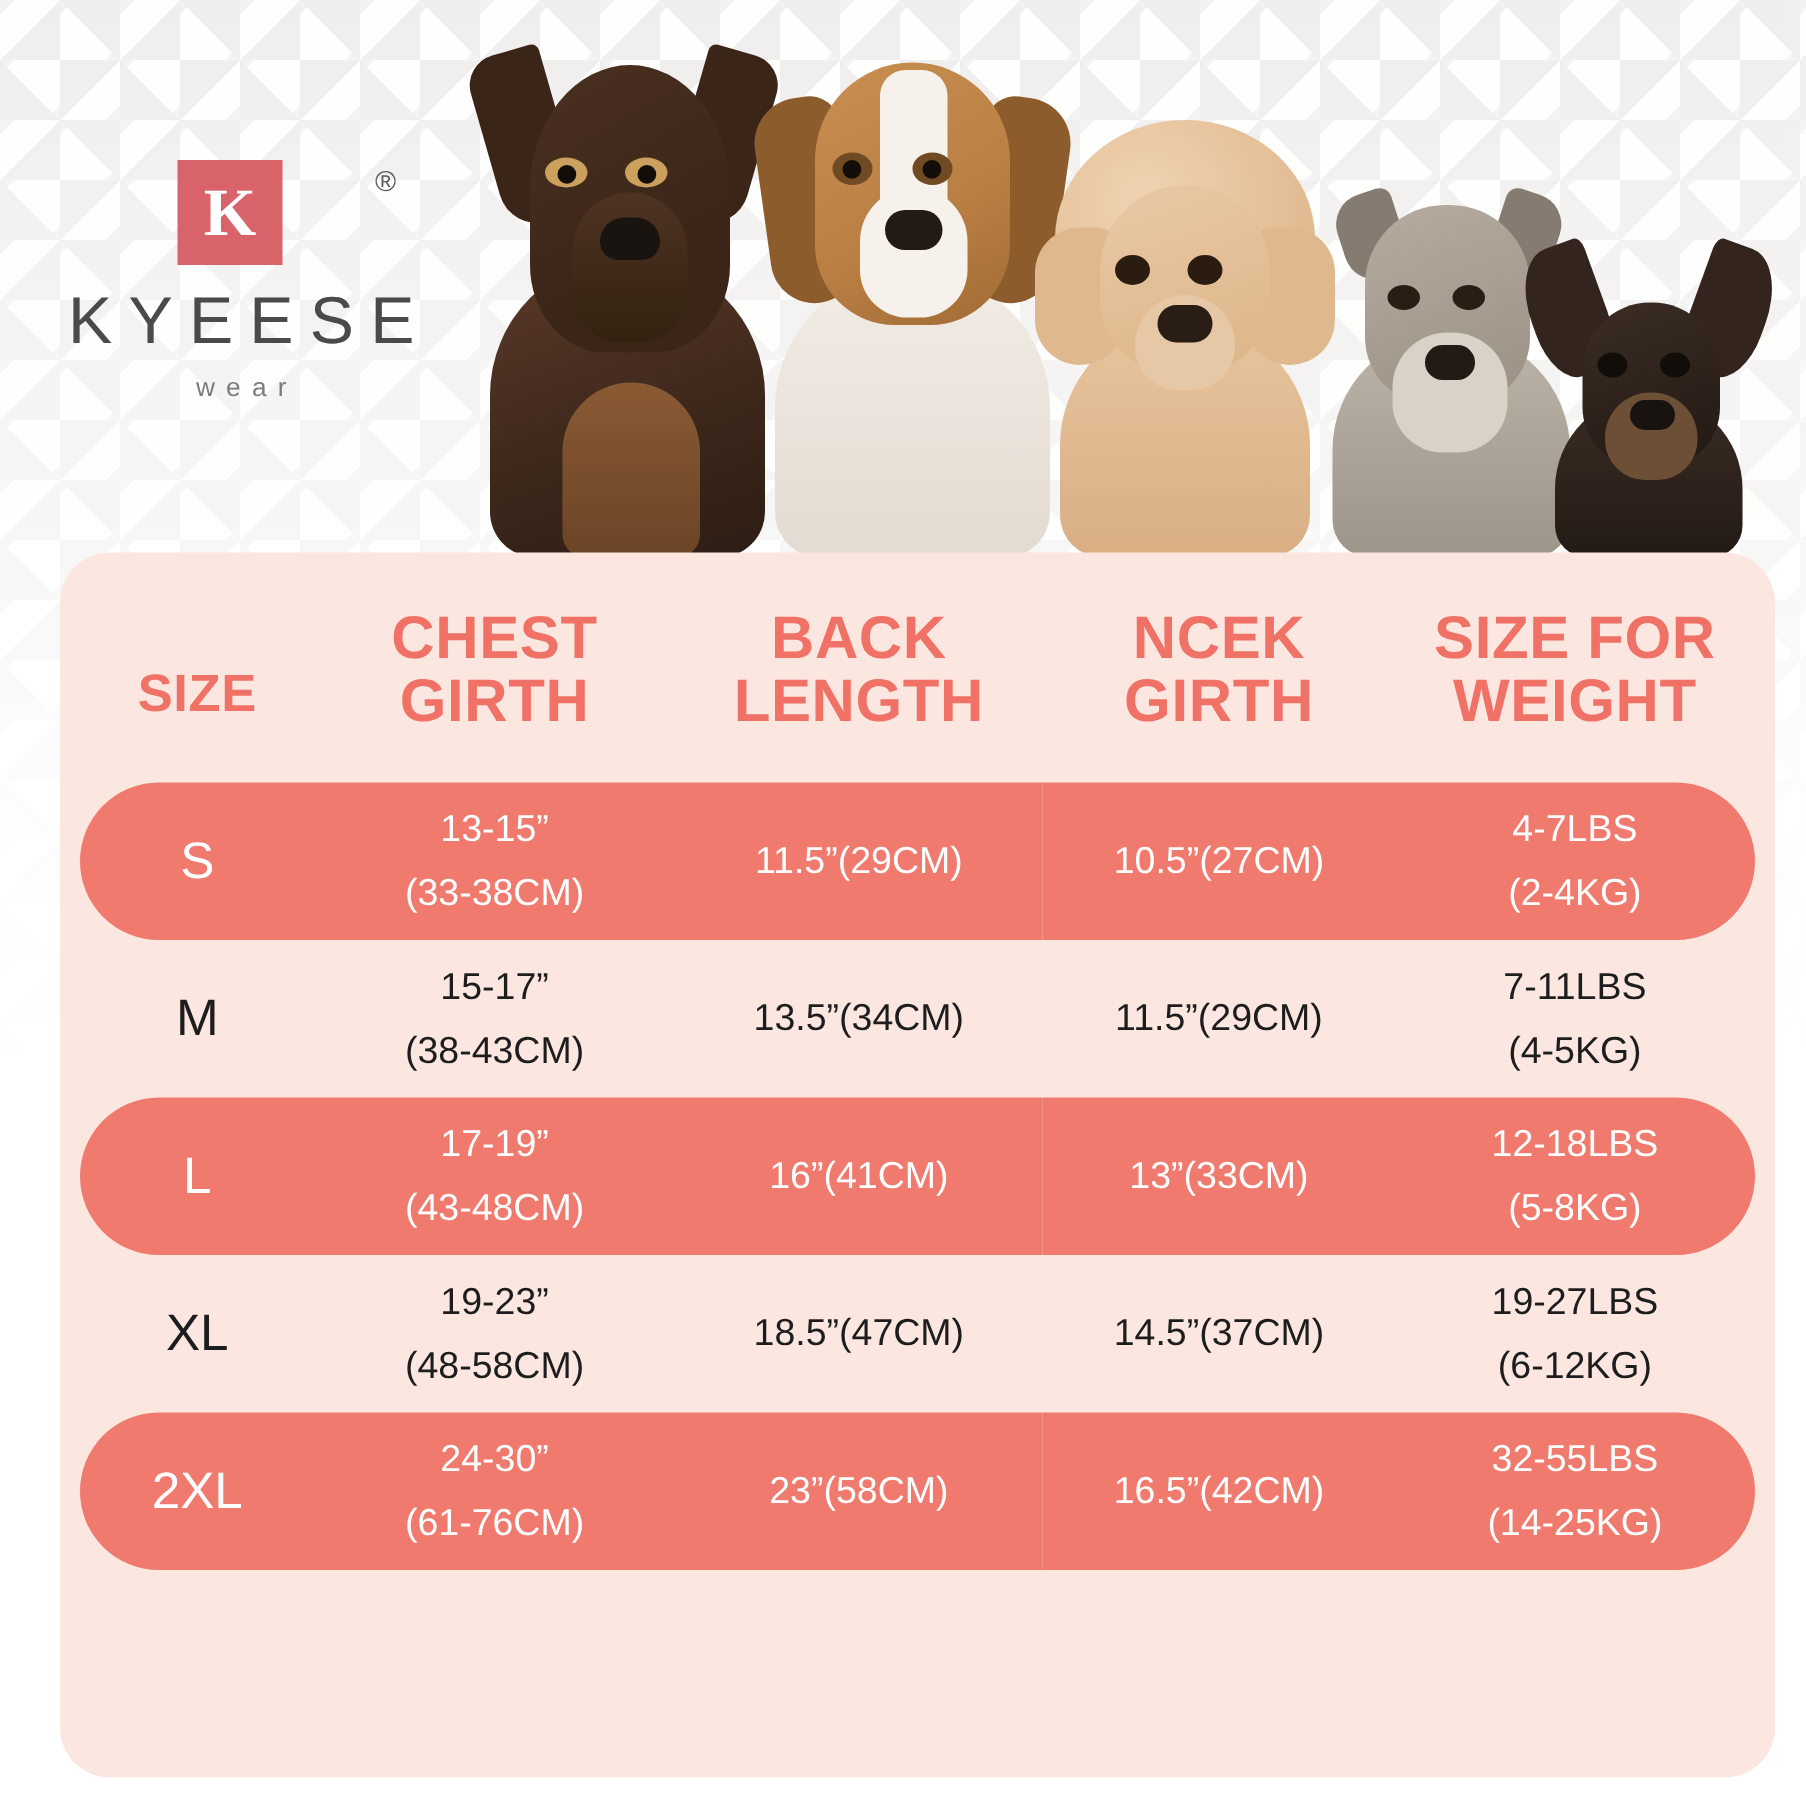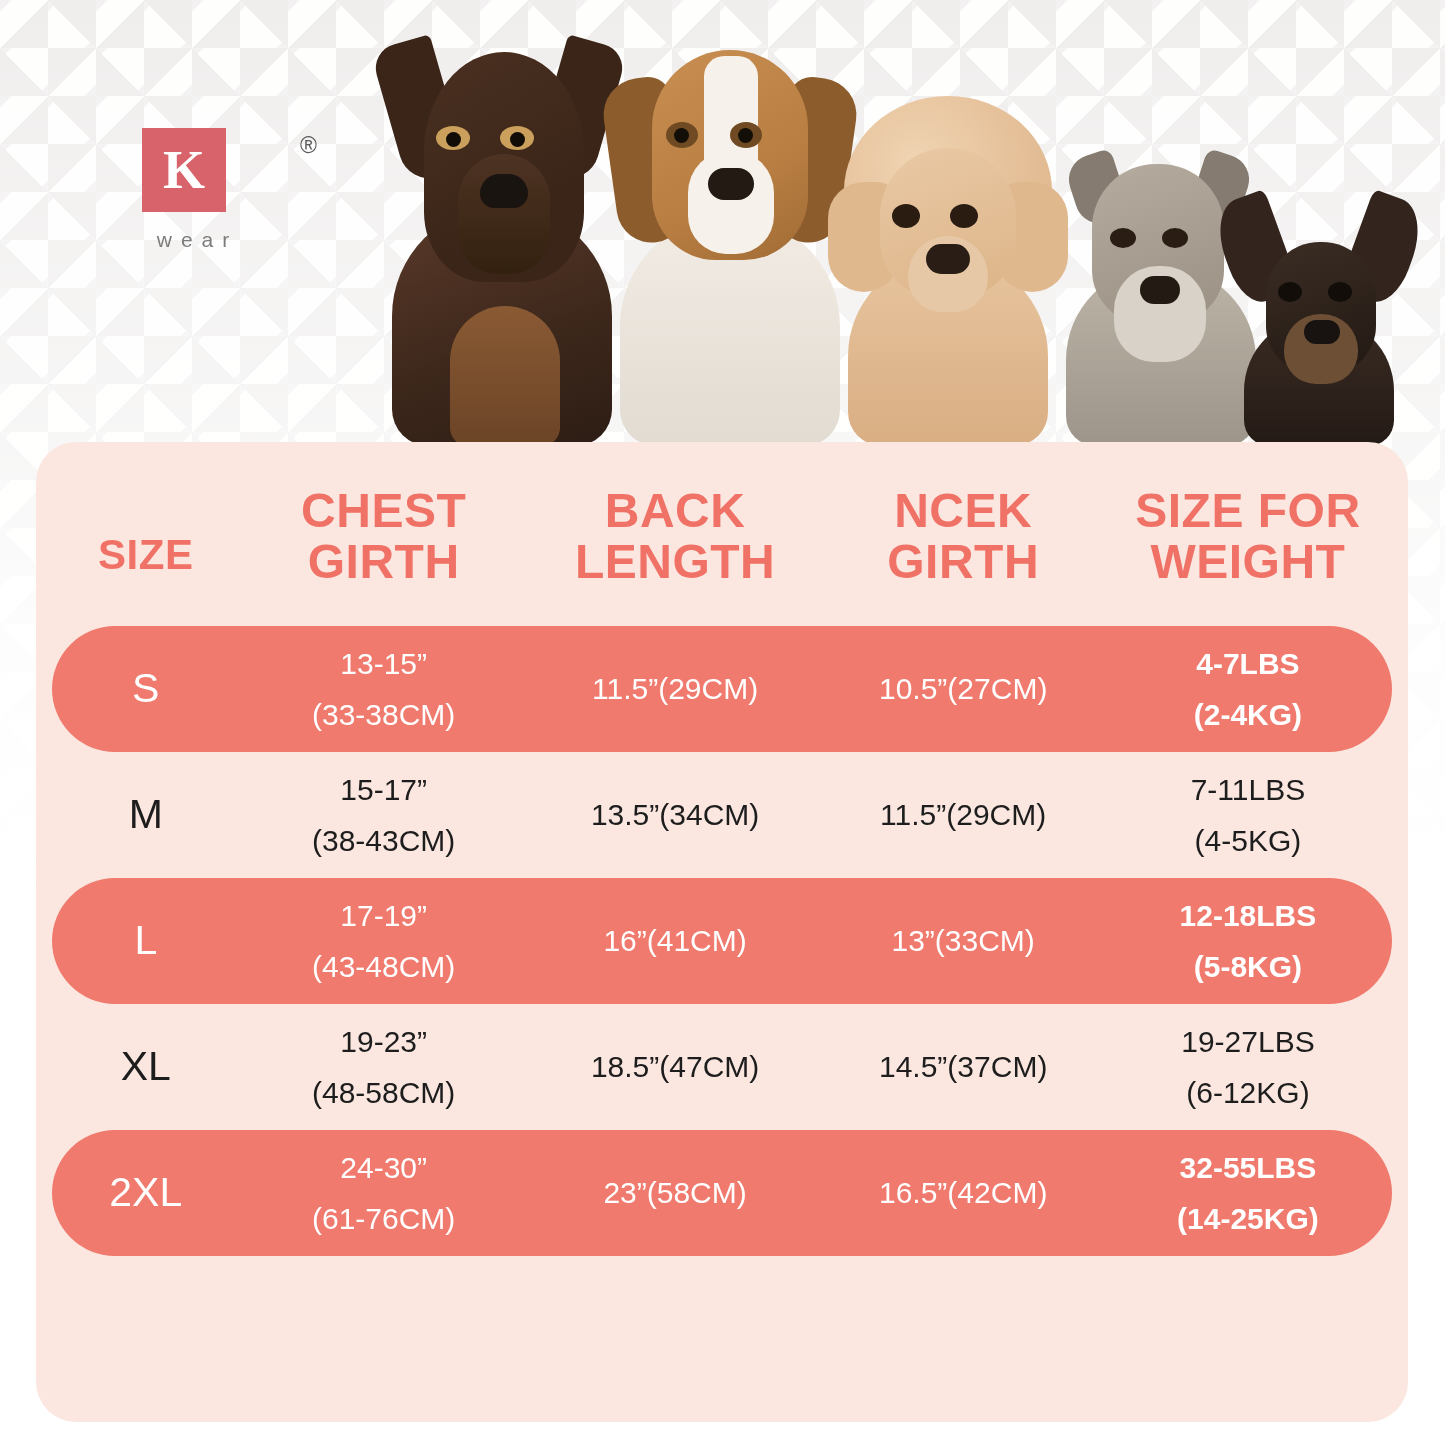--- a/index.html
+++ b/index.html
@@ -192,21 +192,21 @@
   #dog-chihuahua .ear.r { left: 136px; top: 0; width: 60px; height: 106px; background: #33251d; border-radius: 10% 50% 40% 40%; transform: rotate(20deg); }
   #dog-chihuahua .muzzle { left: 66px; top: 118px; width: 74px; height: 70px; background: #6d4f35; border-radius: 36px 36px 32px 32px; }
   #dog-chihuahua .nose { left: 86px; top: 124px; width: 36px; height: 24px; background: #181210; border-radius: 18px; }
   #dog-chihuahua .eye { top: 86px; width: 24px; height: 20px; background: #120d09; border-radius: 50%; }
   #dog-chihuahua .eye.l { left: 60px; }
   #dog-chihuahua .eye.r { left: 110px; }
 
   
   .card {
     position: absolute;
-    left: 36px;
+    left: 48px;
     top: 442px;
     width: 1372px;
     height: 980px;
     background: #fbe7e0;
     border-radius: 40px;
     box-sizing: border-box;
     padding: 34px 16px 20px 16px;
   }
 
   table.size-table {
@@ -255,39 +255,39 @@
     color: #ffffff;
     background: #f07a6d;
   }
   tbody tr.highlight td:first-child {
     border-top-left-radius: 64px;
     border-bottom-left-radius: 64px;
   }
   tbody tr.highlight td:last-child {
     border-top-right-radius: 64px;
     border-bottom-right-radius: 64px;
-    font-weight: bold;
   }
   tbody td.size-cell { font-size: 41px; }
 </style>
 </head>
 <body>
 
 <div id="page">
 
   <div class="bg-pattern"></div>
   <div class="bg-fade"></div>
 
   <div class="logo-block">
     <div class="logo-mark-row">
       <div class="logo-mark">
         <span class="logo-mark-letter">K</span>
       </div>
       <span class="logo-reg">®</span>
     </div>
+    <div class="logo-word">KYEESE</div>
     <div class="logo-sub">wear</div>
   </div>
 
   <div class="dogs">
 
     <div class="dog" id="dog-doberman">
       <div class="body"></div>
       <div class="chest"></div>
       <div class="ear l"></div>
       <div class="ear r"></div>

